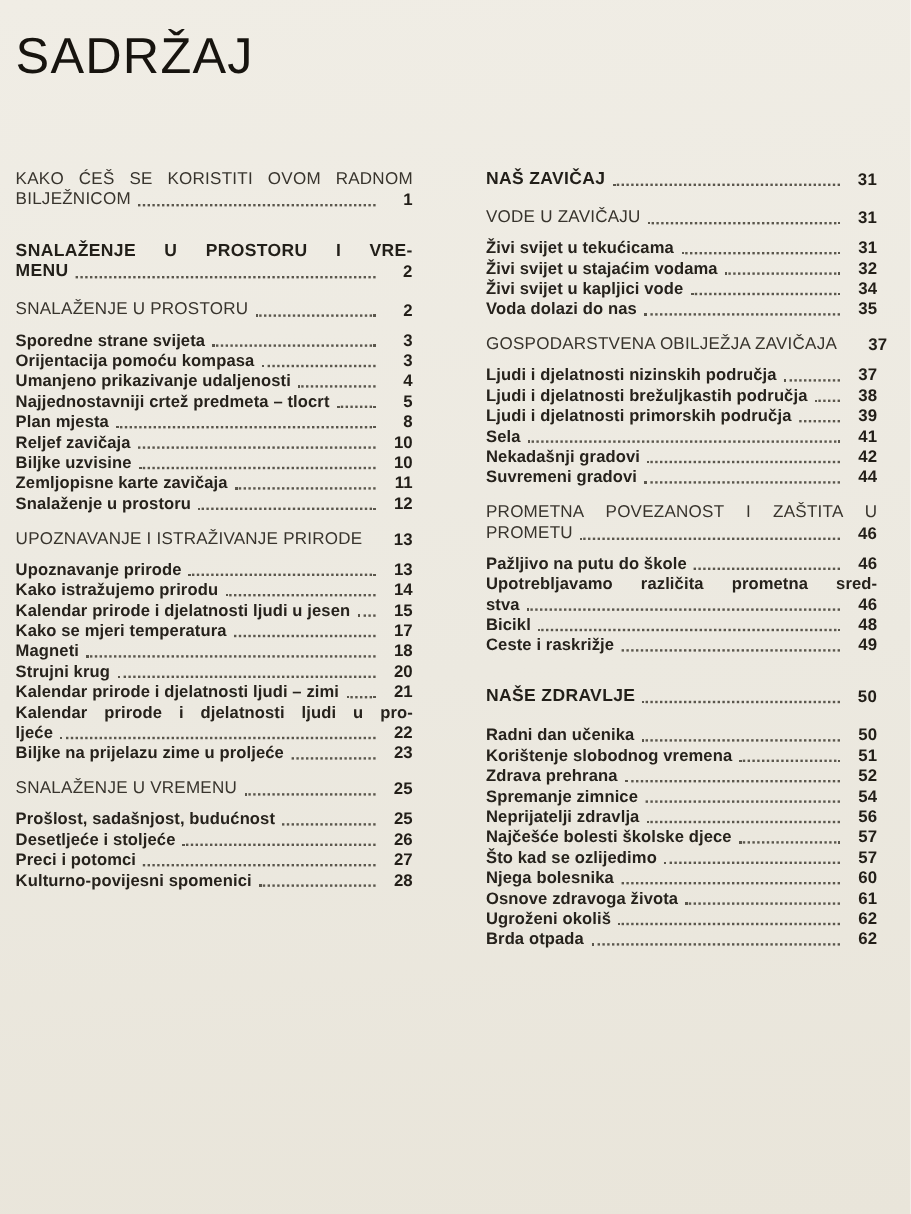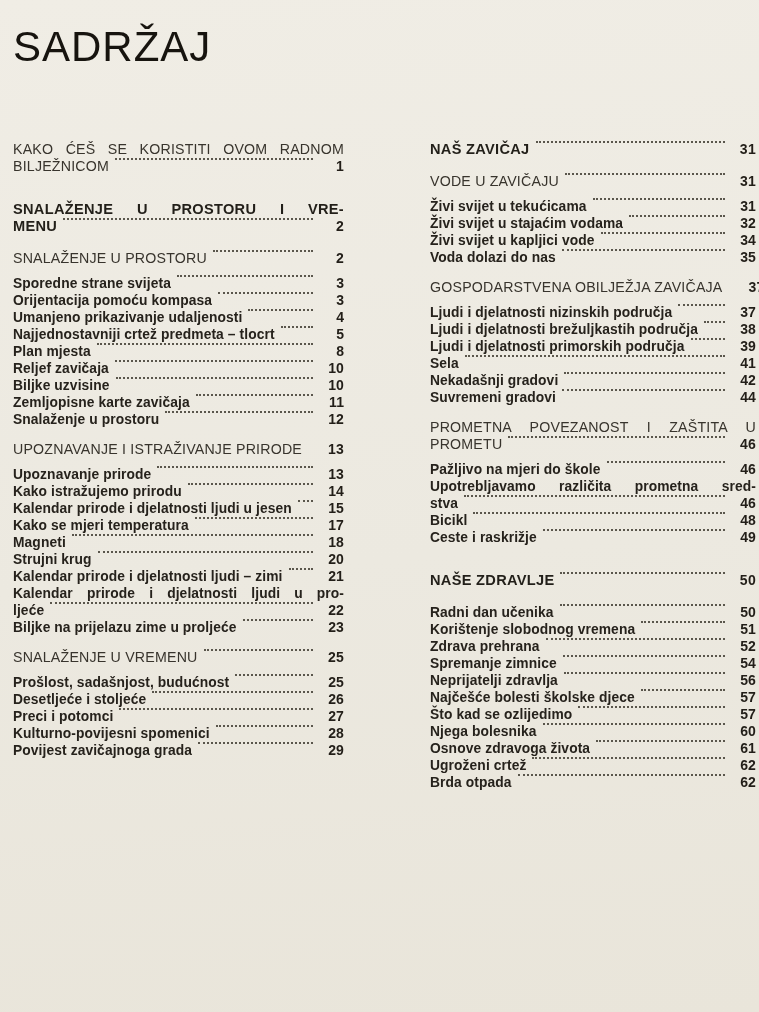--- a/index.html
+++ b/index.html
@@ -5,21 +5,21 @@
   html, body { margin: 0; padding: 0; }
   .page {
     position: relative;
     width: 759px;
     height: 1012px;
     background: linear-gradient(175deg, #f0ede5 0%, #ece9e0 55%, #e9e5da 100%);
     font-family: "Liberation Sans", sans-serif;
     color: var(--ink, #221f1a);
     overflow: hidden;
     box-sizing: border-box;
-    padding: 26px 3px 0 13px;
+    padding: 26px 28px 0 13px;
   }
   .title {
     margin: 0;
     font-size: 42px;
     line-height: 1;
     font-weight: 400;
     letter-spacing: 1px;
     color: #17140f;
   }
   .columns {
@@ -54,21 +54,21 @@
     margin: 26px 0 15px;
   }
   .col > .entry:first-child { margin-top: 0; }
 
   .line-full {
     text-align: justify;
     text-align-last: justify;
   }
   .line-last {
     display: flex;
-    align-items: flex-start;
+    align-items: flex-end;
   }
   .lbl { white-space: nowrap; }
   .leader {
     flex: 1 1 auto;
     min-width: 5px;
     border-bottom: 2px dotted var(--leader, #5a564c);
     margin: 0 1px 3px 6px;
   }
   .entry.no-leader .leader { border-bottom: none; }
   .page-num {
@@ -271,27 +271,20 @@
             <span class="page-num">27</span>
           </div>
         </div>
         <div class="entry e-item">
           <div class="line-last">
             <span class="lbl">Kulturno-povijesni spomenici</span>
             <span class="leader"></span>
             <span class="page-num">28</span>
           </div>
         </div>
-        <div class="entry e-item">
-          <div class="line-last">
-            <span class="lbl">Povijest zavičajnoga grada</span>
-            <span class="leader"></span>
-            <span class="page-num">29</span>
-          </div>
-        </div>
       </div>
     <div class="col-gap"></div>
     <div class="col col-right" id="col-right">
         <div class="entry e-bold-caps">
           <div class="line-last">
             <span class="lbl">NAŠ ZAVIČAJ</span>
             <span class="leader"></span>
             <span class="page-num">31</span>
           </div>
         </div>
@@ -382,21 +375,21 @@
         <div class="entry e-caps">
           <div class="line-full">PROMETNA POVEZANOST I ZAŠTITA U</div>
           <div class="line-last">
             <span class="lbl">PROMETU</span>
             <span class="leader"></span>
             <span class="page-num">46</span>
           </div>
         </div>
         <div class="entry e-item">
           <div class="line-last">
-            <span class="lbl">Pažljivo na mjeri do škole</span>
+            <span class="lbl">Pažljivo na putu do škole</span>
             <span class="leader"></span>
             <span class="page-num">46</span>
           </div>
         </div>
         <div class="entry e-item">
           <div class="line-full">Upotrebljavamo različita prometna sred-</div>
           <div class="line-last">
             <span class="lbl">stva</span>
             <span class="leader"></span>
             <span class="page-num">46</span>
@@ -481,21 +474,21 @@
         </div>
         <div class="entry e-item">
           <div class="line-last">
             <span class="lbl">Osnove zdravoga života</span>
             <span class="leader"></span>
             <span class="page-num">61</span>
           </div>
         </div>
         <div class="entry e-item">
           <div class="line-last">
-            <span class="lbl">Ugroženi crtež</span>
+            <span class="lbl">Ugroženi okoliš</span>
             <span class="leader"></span>
             <span class="page-num">62</span>
           </div>
         </div>
         <div class="entry e-item">
           <div class="line-last">
             <span class="lbl">Brda otpada</span>
             <span class="leader"></span>
             <span class="page-num">62</span>
           </div>

